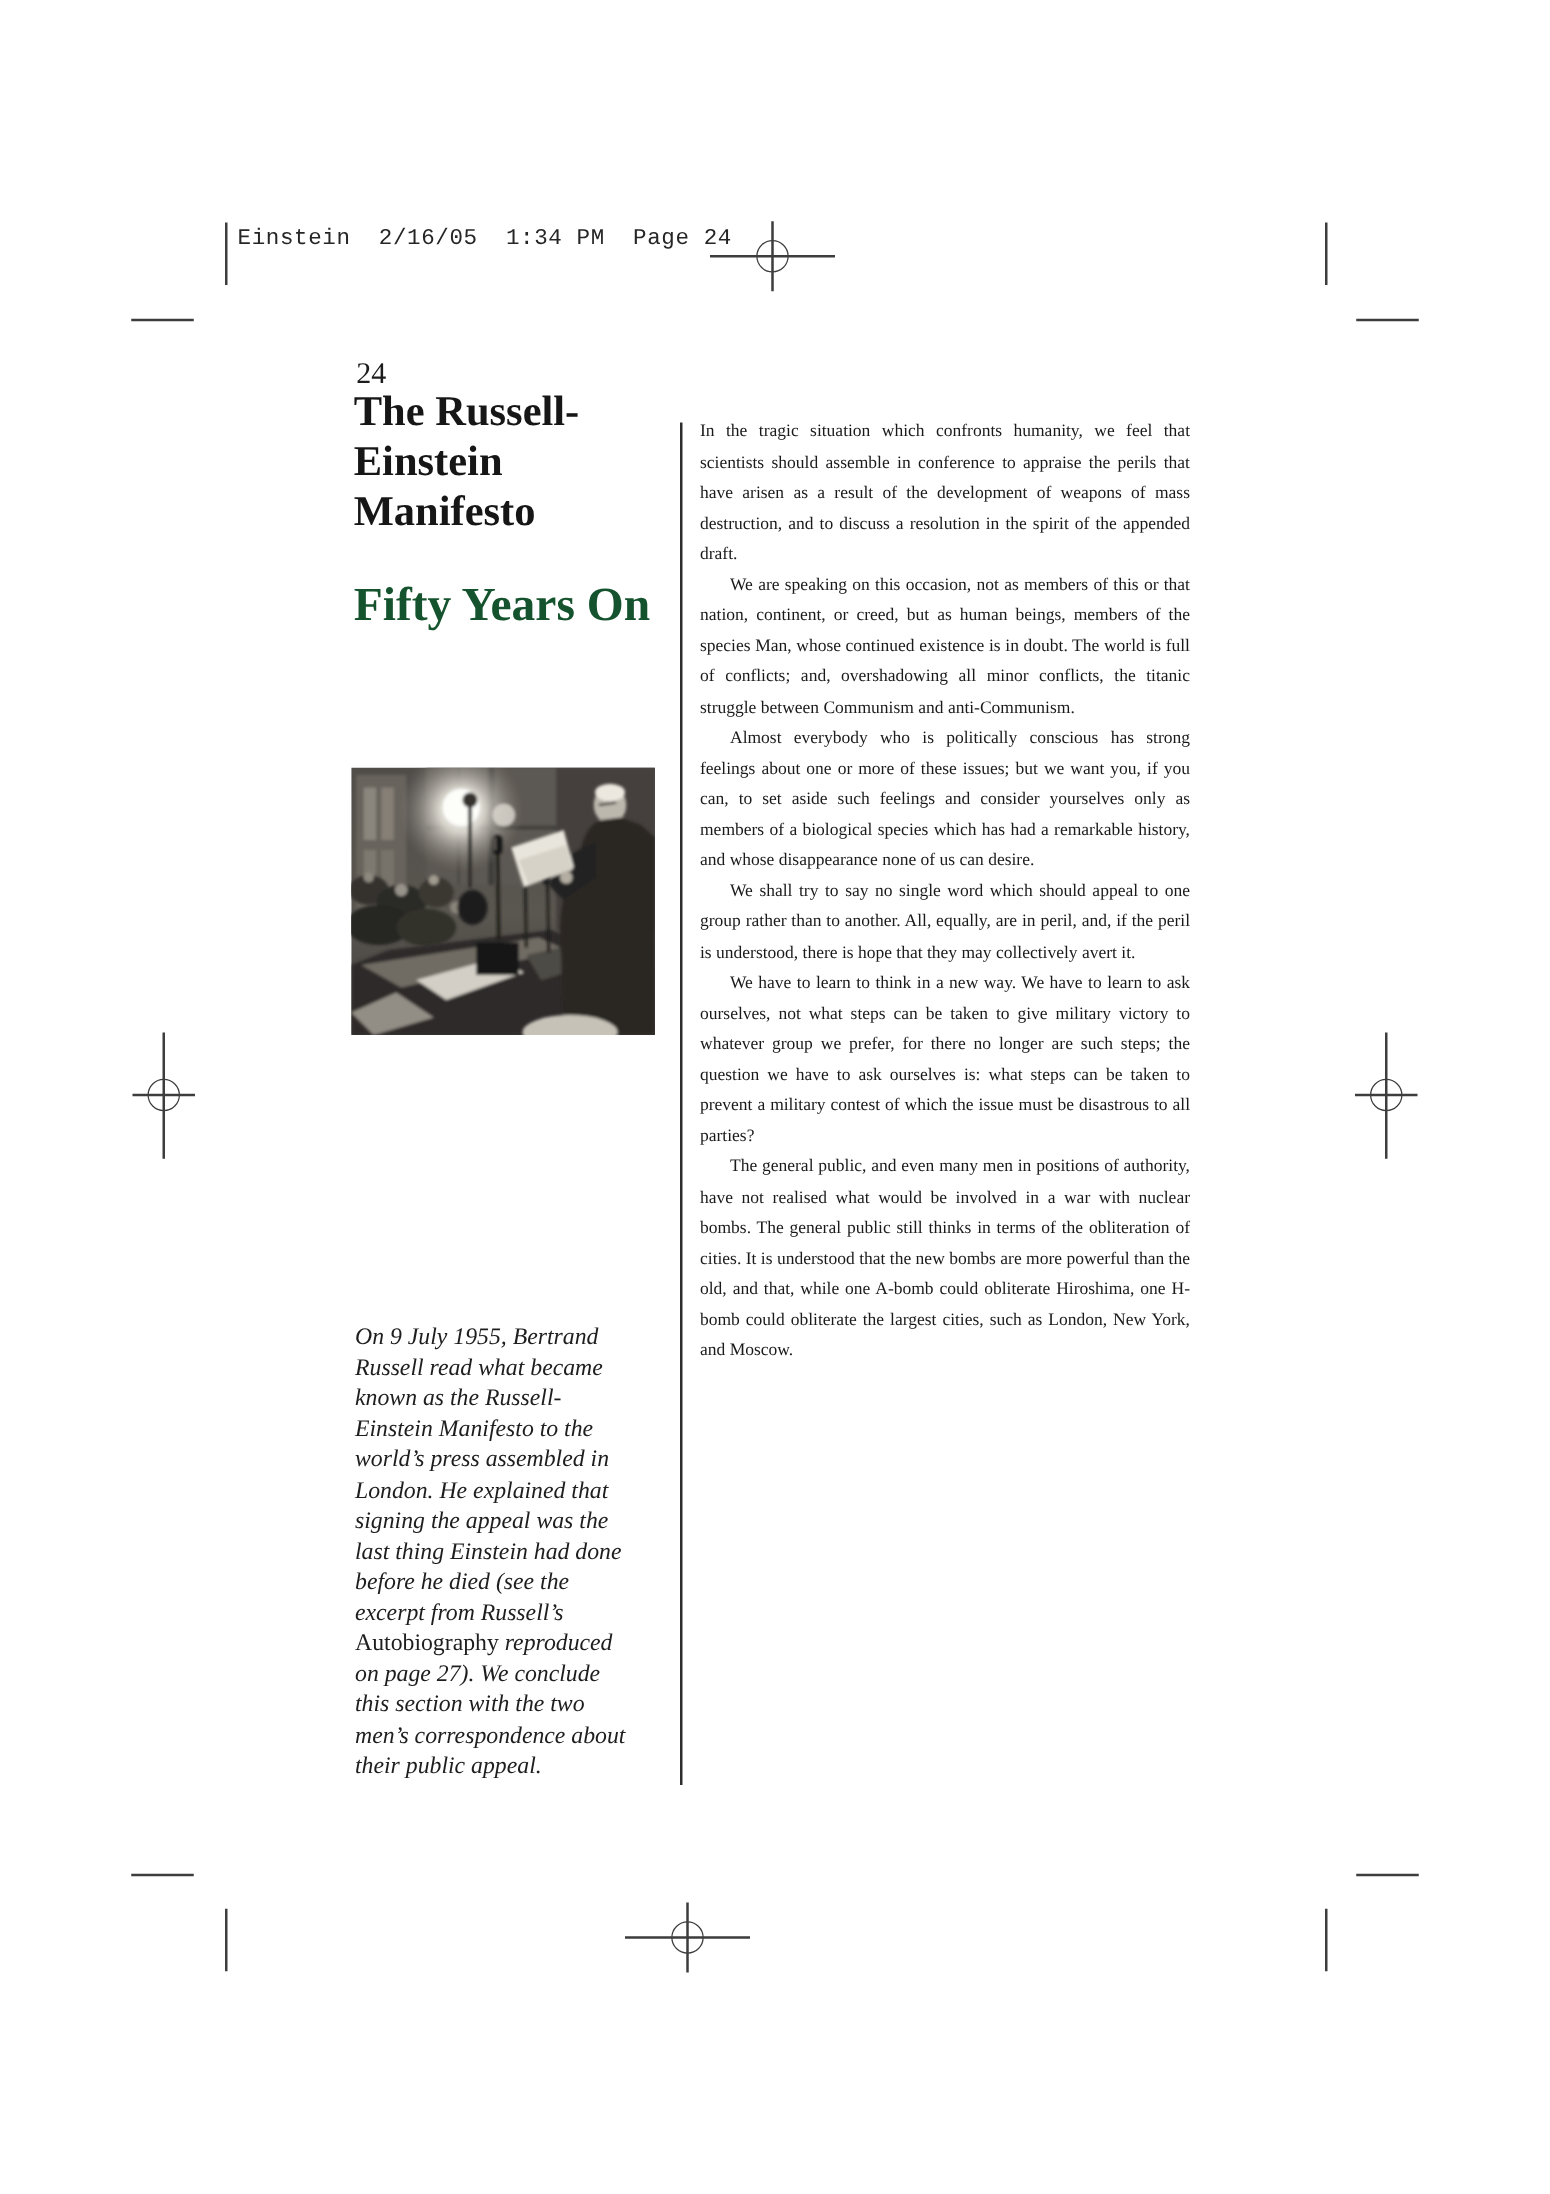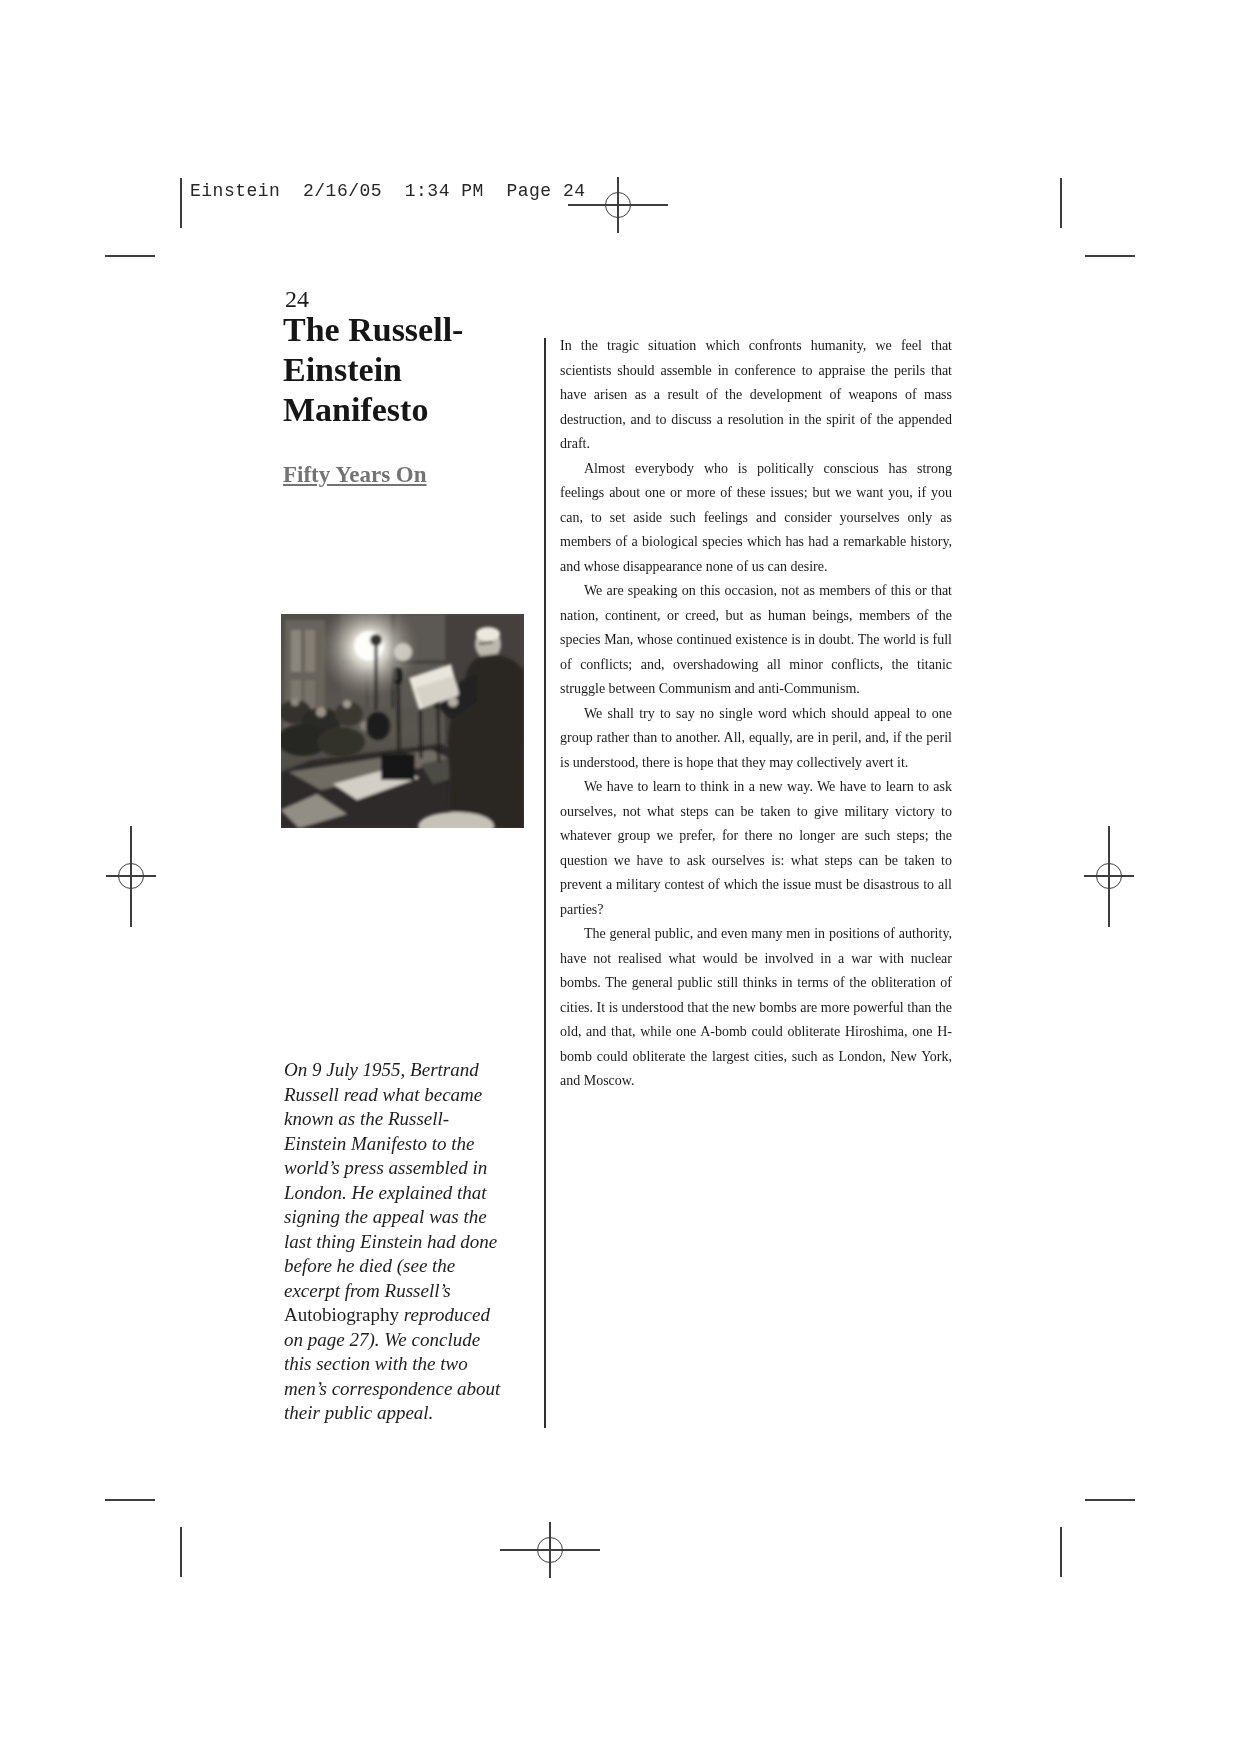--- a/index.html
+++ b/index.html
@@ -20,21 +20,21 @@
     white-space:pre; letter-spacing:0.5px;
   }
   
   .pagenum { position:absolute; left:285px; top:286px; font-size:24px; }
   .title {
     position:absolute; left:283px; top:310px; width:218px;
     font-size:34px; line-height:40px; font-weight:bold; color:#161616;
   }
   .subtitle {
     position:absolute; left:283px; top:462px; width:260px;
-    font-size:23px; font-weight:bold; color:#737373;text-decoration:underline;
+    font-size:38px; font-weight:bold; color:#14532d;
   }
   .photo { position:absolute; left:281px; top:614px; width:243px; height:214px; }
   .photo svg { display:block; }
   .caption {
     position:absolute; left:284px; top:1058px; width:226px;
     font-size:19px; line-height:24.5px; font-style:italic; color:#1e1e1e;
     margin:0; text-align:left;
   }
   .caption .roman { font-style:normal; }
   
@@ -160,20 +160,20 @@
       </g>
     </svg>
   </div>
 
   <p class="caption"><span>On 9 July 1955, Bertrand Russell read what became known as the Russell-Einstein Manifesto to the world’s press assembled in London. He explained that signing the appeal was the last thing Einstein had done before he died (see the excerpt from Russell’s </span><span class="roman">Autobiography</span><span> reproduced on page 27). We conclude this section with the two men’s correspondence about their public appeal.</span></p>
 
   <div class="divider"></div>
 
   <div class="bodycol">
     <p>In the tragic situation which confronts humanity, we feel that scientists should assemble in conference to appraise the perils that have arisen as a result of the development of weapons of mass destruction, and to discuss a resolution in the spirit of the appended draft.</p>
+    <p>We are speaking on this occasion, not as members of this or that nation, continent, or creed, but as human beings, members of the species Man, whose continued existence is in doubt. The world is full of conflicts; and, overshadowing all minor conflicts, the titanic struggle between Communism and anti-Communism.</p>
     <p>Almost everybody who is politically conscious has strong feelings about one or more of these issues; but we want you, if you can, to set aside such feelings and consider yourselves only as members of a biological species which has had a remarkable history, and whose disappearance none of us can desire.</p>
-    <p>We are speaking on this occasion, not as members of this or that nation, continent, or creed, but as human beings, members of the species Man, whose continued existence is in doubt. The world is full of conflicts; and, overshadowing all minor conflicts, the titanic struggle between Communism and anti-Communism.</p>
     <p>We shall try to say no single word which should appeal to one group rather than to another. All, equally, are in peril, and, if the peril is understood, there is hope that they may collectively avert it.</p>
     <p>We have to learn to think in a new way. We have to learn to ask ourselves, not what steps can be taken to give military victory to whatever group we prefer, for there no longer are such steps; the question we have to ask ourselves is: what steps can be taken to prevent a military contest of which the issue must be disastrous to all parties?</p>
     <p>The general public, and even many men in positions of authority, have not realised what would be involved in a war with nuclear bombs. The general public still thinks in terms of the obliteration of cities. It is understood that the new bombs are more powerful than the old, and that, while one A-bomb could obliterate Hiroshima, one H-bomb could obliterate the largest cities, such as London, New York, and Moscow.</p>
   </div>
 
 </div>
 
 </body></html>

